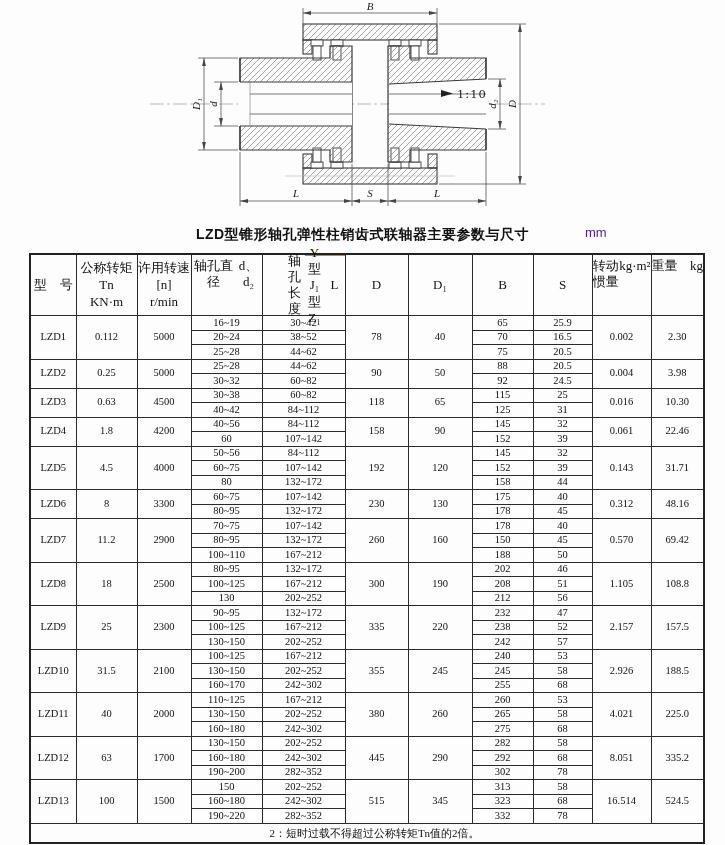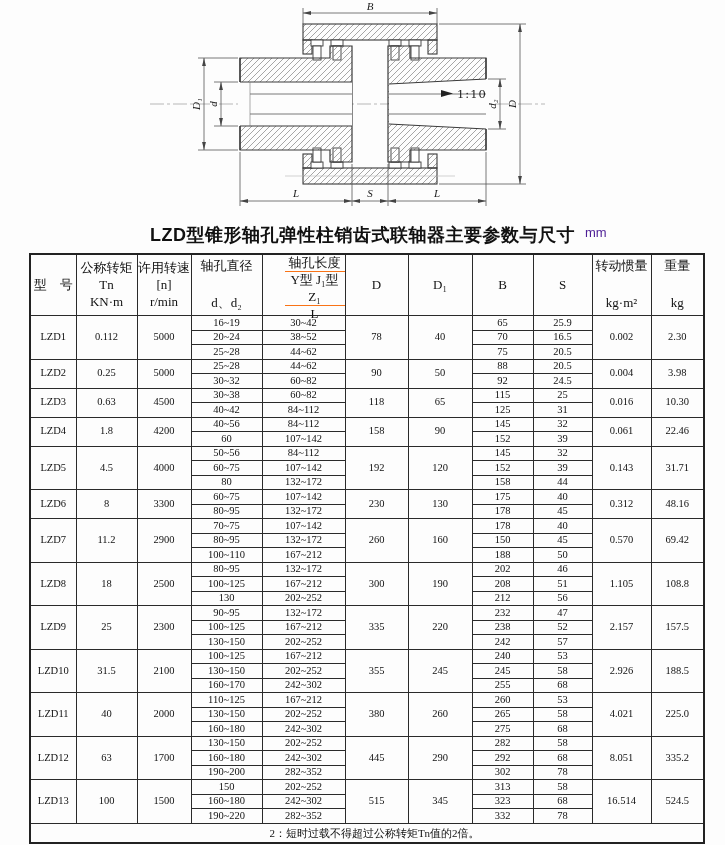--- a/index.html
+++ b/index.html
@@ -18,45 +18,45 @@
     font-size:11px;font-style:italic;fill:#222;
   }
   .taper-label{font-family:"DejaVu Serif","Liberation Serif",serif;font-size:11.5px;font-style:normal;letter-spacing:1px;fill:#222;}
   
   .title-row{
     position:relative;height:26px;margin-top:4px;
     display:flex;align-items:center;justify-content:center;
   }
   .doc-title{
     font-family:"Liberation Sans","DejaVu Sans",sans-serif;
-    font-weight:bold;font-size:18px;letter-spacing:0.5px;color:#111;
+    font-weight:bold;font-size:14px;letter-spacing:0.5px;color:#111;
   }
   .unit-label{
     position:absolute;left:585px;top:3px;
     font-family:"Liberation Sans","DejaVu Sans",sans-serif;
     font-size:13px;color:#4c1d95;
   }
   
   table.spec{
     border-collapse:collapse;table-layout:fixed;
     margin:5px 0 0 29px;width:674px;
     border:2px solid #222;
   }
   table.spec th,table.spec td{
     border:1px solid #2a2a2a;
     text-align:center;vertical-align:middle;
     padding:0;font-weight:normal;
     color:#111;
   }
   table.spec thead th{height:60px;font-size:13px;line-height:1.25;}
   table.spec tbody.rows td{height:13.5px;font-size:10.5px;line-height:1;white-space:nowrap;}
-  .th-stack{display:flex;flex-direction:column;height:60px;padding-left:22px;}
+  .th-stack{display:flex;height:60px;padding-left:22px;}
   .th-stack>div{flex:1;display:flex;align-items:center;justify-content:center;}
   .th-stack>div+div{border-top:1px solid #f97316;}
-  .th-split{display:flex;flex-direction:column;justify-content:space-between;height:54px;padding:2px 0 3px;}
+  .th-split{display:flex;flex-direction:row;justify-content:space-between;height:54px;padding:2px 0 3px;}
   .th-tri{display:flex;flex-direction:column;justify-content:center;gap:1px;}
   td.notes-cell{
     text-align:left;vertical-align:top;
     font-size:11px;line-height:1.7;
     padding:3px 4px 5px 18px;
   }
   .note-line2{padding-left:15px;}
 </style>
 </head>
 <body>

